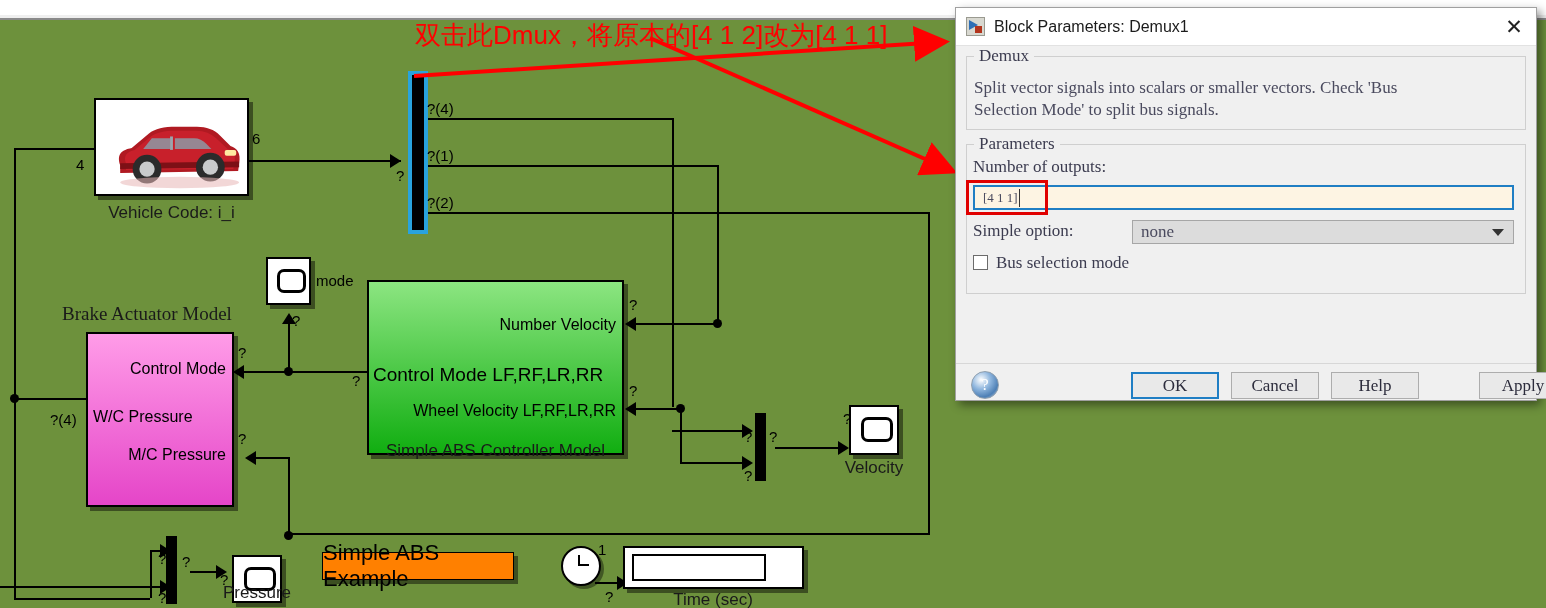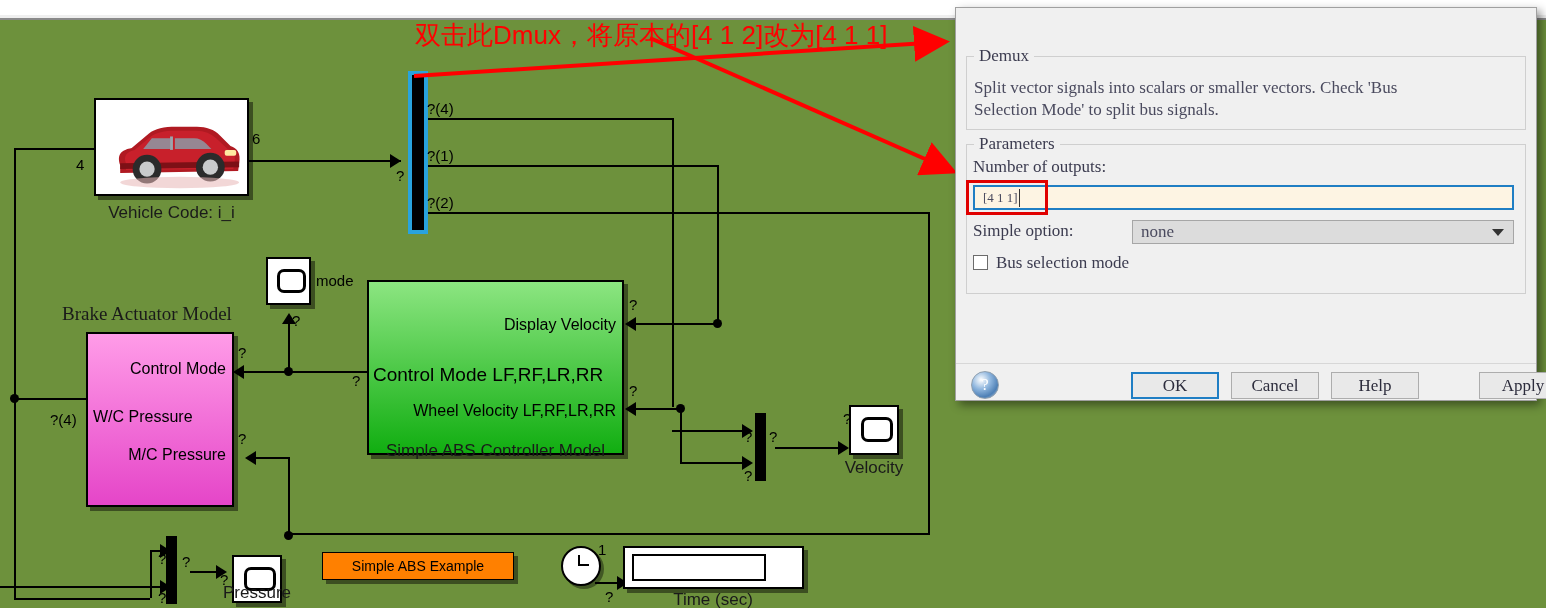--- a/index.html
+++ b/index.html
@@ -46,21 +46,21 @@
   
   .clock{position:absolute;border:2px solid #000;border-radius:50%;background:#fff;
          box-shadow:3px 3px 0 rgba(0,0,0,0.4);}
   .clock .hh{position:absolute;background:#000;}
   
   .carblk{background:#fff;}
   .car{position:absolute;left:0;top:0;width:100%;height:100%;}
   
   .annot{position:absolute;color:#ff0000;white-space:nowrap;}
   .orangebox{position:absolute;background:#ff8000;border:1px solid #000;
-     box-shadow:4px 4px 0 rgba(0,0,0,0.45);color:#000;font-size:14px;
+     box-shadow:4px 4px 0 rgba(0,0,0,0.45);color:#000;font-size:22px;
      display:flex;align-items:center;justify-content:center;}
   
   #dialog{position:absolute;left:955px;top:7px;width:580px;height:392px;
     background:#f0f0f0;border:1px solid #a0a0a0;
     box-shadow:4px 4px 9px rgba(0,0,0,0.45);
     font-family:"Liberation Serif", serif;}
   #titlebar{height:37px;background:#ffffff;display:flex;align-items:center;
     border-bottom:1px solid #e2e2e2;}
   #titlebar .ttl{font-family:"Liberation Sans", sans-serif;font-size:16px;color:#1b1b1b;}
   .winicon{width:19px;height:19px;margin:0 9px 0 10px;position:relative;
@@ -194,21 +194,21 @@
          background:linear-gradient(#ff9ce8,#e545c8);">
       <div style="position:absolute;right:6px;top:26px;font-size:16px;color:#000;">Control Mode</div>
       <div style="position:absolute;left:5px;top:74px;font-size:16px;color:#000;">W/C Pressure</div>
       <div style="position:absolute;right:6px;top:112px;font-size:16px;color:#000;">M/C Pressure</div>
     </div>
     <div class="serif" style="position:absolute;left:62px;top:283px;">Brake Actuator Model</div>
     <div class="plabel" style="left:50px;top:391px;">?(4)</div>
 
     <div class="blk" style="left:367px;top:260px;width:257px;height:175px;
          background:linear-gradient(#8ce581,#11ae11);">
-      <div style="position:absolute;right:6px;top:34px;font-size:16px;color:#000;">Display Velocity</div>
+      <div style="position:absolute;right:6px;top:34px;font-size:16px;color:#000;">Number Velocity</div>
       <div style="position:absolute;left:4px;top:82px;font-size:19px;color:#000;">Control Mode LF,RF,LR,RR</div>
       <div style="position:absolute;right:6px;top:120px;font-size:16px;color:#000;">Wheel Velocity LF,RF,LR,RR</div>
     </div>
     <div class="blabel" style="left:352px;top:421px;width:287px;">Simple ABS Controller Model</div>
 
     <div class="blk scope" style="left:266px;top:237px;width:45px;height:48px;">
       <div class="screen"></div>
     </div>
     <div class="plabel" style="left:316px;top:252px;">mode</div>
 
@@ -264,20 +264,28 @@
         </marker>
       </defs>
       <line x1="414" y1="56" x2="942" y2="22" stroke="#ff0000" stroke-width="4" marker-end="url(#rh)"></line>
       <line x1="650" y1="18" x2="950" y2="150" stroke="#ff0000" stroke-width="4" marker-end="url(#rh)"></line>
     </svg>
 
   </div>
 
   <div id="dialog">
 
+    <div id="titlebar">
+      <span class="winicon">
+        <span class="tri"></span>
+          <span class="sq"></span>
+      </span>
+      <span class="ttl">Block Parameters: Demux1</span>
+      <span class="closebtn">✕</span>
+    </div>
 
     <div class="group" style="left:10px;top:48px;width:558px;height:72px;"></div>
     <div class="grouptitle" style="left:18px;top:38px;">Demux</div>
     <div class="dtext" style="left:18px;top:69px;width:545px;">Split vector signals into scalars or smaller vectors. Check 'Bus
 Selection Mode' to split bus signals.</div>
 
     <div class="group" style="left:10px;top:136px;width:558px;height:148px;"></div>
     <div class="grouptitle" style="left:18px;top:126px;">Parameters</div>
 
     <div class="fieldlabel" style="left:17px;top:149px;">Number of outputs:</div>

